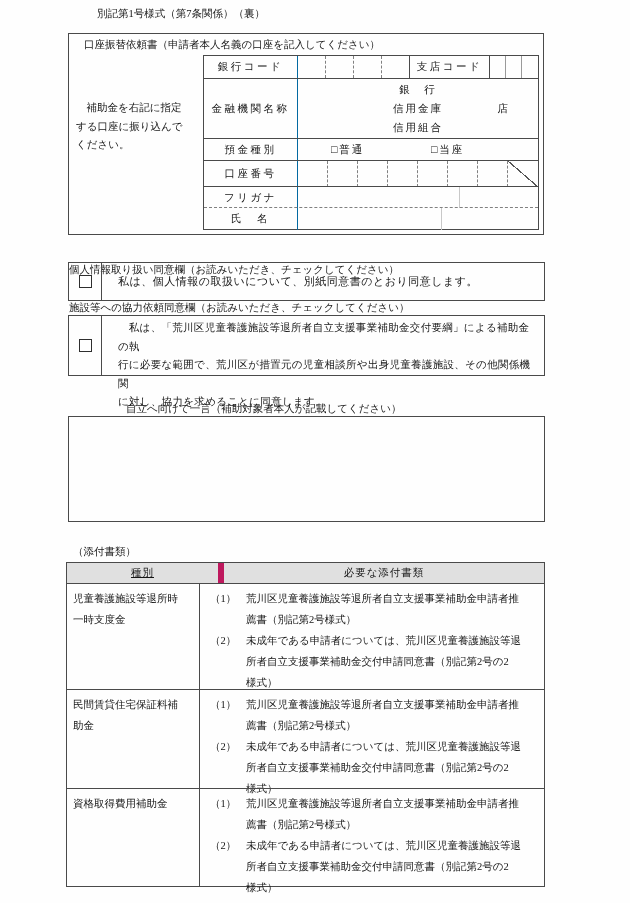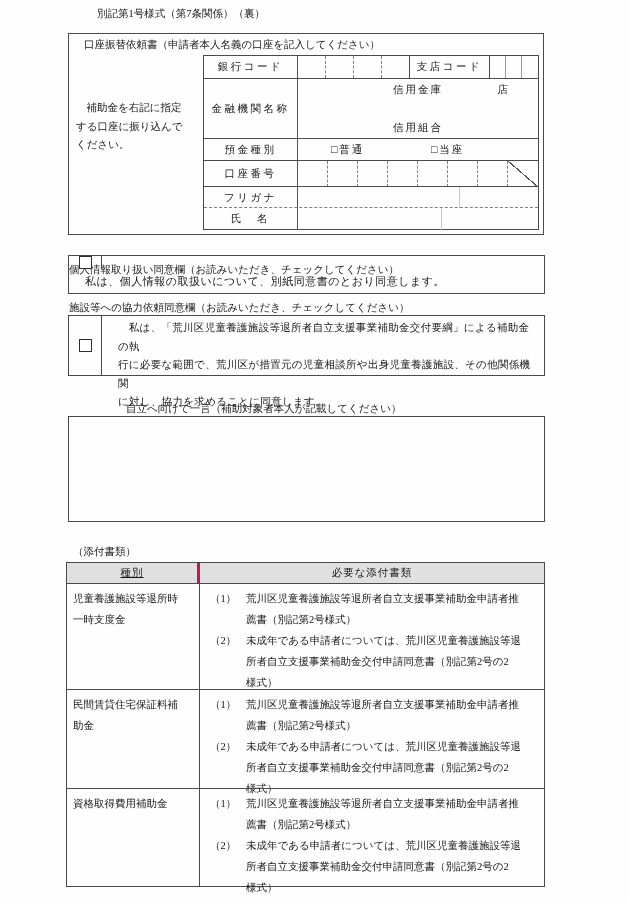--- a/index.html
+++ b/index.html
@@ -45,21 +45,21 @@
   .consent-box{display:flex;align-items:stretch;}
   .chk-cell{width:32px;border-right:1px solid #4a4a4a;display:flex;align-items:center;justify-content:center;flex:none;}
   .chk{width:11px;height:11px;border:1px solid #2e2e2e;background:#fff;}
   .consent-text{flex:1;display:flex;align-items:center;padding-left:16px;font-size:11px;letter-spacing:0.5px;}
   .consent-text-multi{flex:1;padding:3px 8px 0 16px;line-height:18.5px;letter-spacing:0.3px;}
 
   
   .at-table{left:66px;top:562px;width:477px;height:323px;border:1px solid #4a4a4a;}
   .at-header{position:absolute;left:0;top:0;width:477px;height:20px;display:flex;background:#e0e0e0;}
   .at-header > *{box-sizing:border-box;display:flex;align-items:center;justify-content:center;}
-  .at-h1{width:133px;border-right:3px solid #be185d;letter-spacing:1px;text-decoration:underline;}
+  .at-h1{width:157px;border-right:6px solid #be185d;letter-spacing:1px;text-decoration:underline;}
   .at-h2{flex:1;letter-spacing:1px;}
   .at-row{position:absolute;left:0;width:477px;display:flex;border-top:1px solid #4a4a4a;}
   .at-row > *{box-sizing:border-box;}
   .at-type{width:133px;border-right:1px solid #4a4a4a;padding:4px 4px 0 6px;line-height:21px;}
   .at-docs{flex:1;padding:4px 6px 0 10px;line-height:21px;}
   .doc-item{display:flex;}
   .doc-num{width:36px;flex:none;}
   .doc-text{flex:1;}
 </style>
 </head>
@@ -85,20 +85,21 @@
       <div class="code-cell last"></div>
       <div class="bt-label2">支店コード</div>
       <div class="branch-cell"></div>
       <div class="branch-cell"></div>
       <div class="branch-cell last"></div>
     </div>
 
     <div class="bt-row bt-sep" style="top:22px;height:60px;">
       <div class="bt-label">金融機関名称</div>
       <div class="inst-col">
+        <div class="inst-line">銀　行</div>
         <div class="inst-line">
           <span>信用金庫</span>
           <span class="inst-shop">店</span>
         </div>
         <div class="inst-line">信用組合</div>
       </div>
     </div>
 
     <div class="bt-row bt-sep" style="top:82px;height:22px;">
       <div class="bt-label">預金種別</div>
@@ -129,21 +130,21 @@
 
     <div class="bt-row bt-sep-dash" style="top:151px;height:22px;">
       <div class="bt-label">氏　名</div>
       <div class="bt-value">
           <div class="faint-div"></div>
         </div>
     </div>
   </div>
 
   <div class="abs sec-label" style="left:69px;top:240px;margin-top:23px;">個人情報取り扱い同意欄（お読みいただき、チェックしてください）</div>
-  <div class="abs bordered consent-box" style="left:68px;top:255px;width:475px;height:37px;flex-direction:column;">
+  <div class="abs bordered consent-box" style="left:68px;top:262px;width:475px;height:37px;">
     <div class="chk-cell">
       <div class="chk"></div>
     </div>
     <div class="consent-text">私は、個人情報の取扱いについて、別紙同意書のとおり同意します。</div>
   </div>
 
   <div class="abs sec-label" style="left:69px;top:301px;">施設等への協力依頼同意欄（お読みいただき、チェックしてください）</div>
   <div class="abs bordered consent-box" style="left:68px;top:315px;width:475px;height:59px;">
     <div class="chk-cell">
       <div class="chk"></div>

